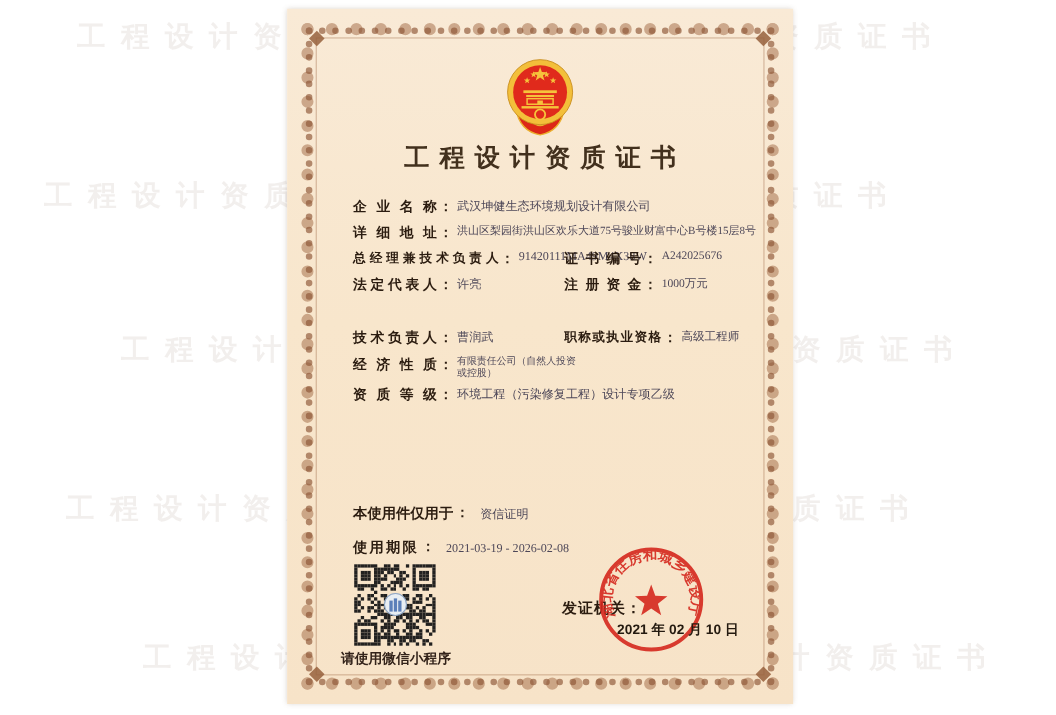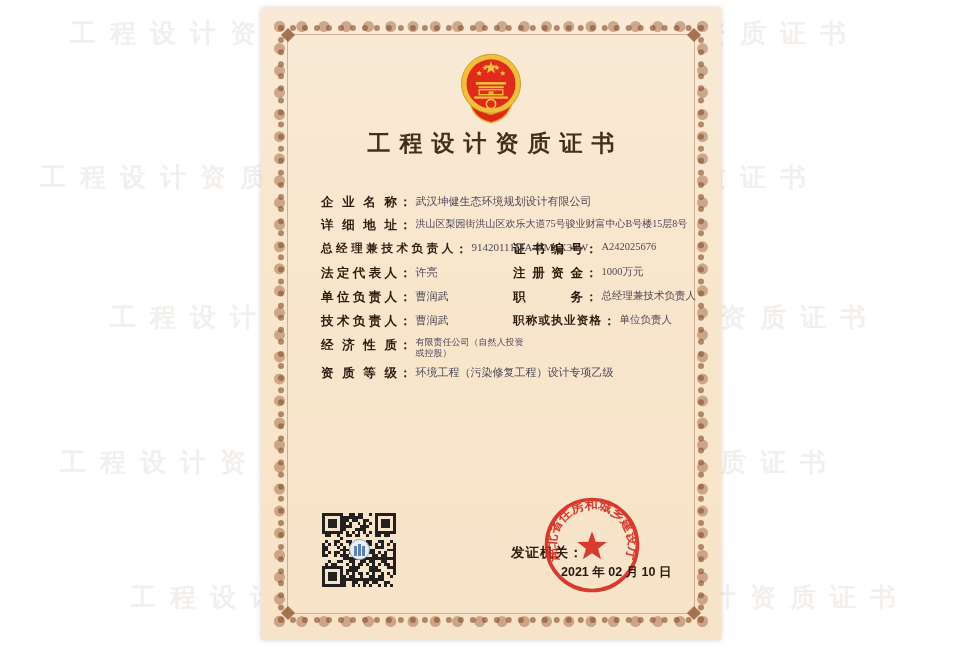--- a/index.html
+++ b/index.html
@@ -22,21 +22,21 @@
   .corner{position:absolute;width:10px;height:10px;background:#96603c;transform:rotate(45deg);opacity:.85;}
   .corner.tl{left:22px;top:22px;} .corner.tr{right:22px;top:22px;}
   .corner.bl{left:22px;bottom:22px;} .corner.br{right:22px;bottom:22px;}
 
   .emblem{position:absolute;left:187px;top:42px;width:86px;height:76px;}
 
   .title{position:absolute;left:0;top:120px;width:100%;text-align:center;
          font-size:23px;font-weight:bold;color:#42301d;letter-spacing:9px;text-indent:9px;}
 
   
-  .fields{position:absolute;left:60px;top:186px;width:372px;height:210px;}
+  .fields{position:absolute;left:60px;top:172px;width:372px;height:210px;}
   .row{position:absolute;left:0;white-space:nowrap;height:20px;}
   .r1{top:0;} .r2{top:23px;} .r3{top:47px;} .r4{top:71px;} .r5{top:95px;}
   .r6{top:119px;} .r7{top:143px;} .r8{top:171px;}
   .lbl{display:inline-block;width:76px;font-weight:bold;font-size:12.5px;color:#2b1c10;
        text-align:justify;text-align-last:justify;vertical-align:top;}
   .lbl.wcode{width:132px;font-size:11.5px;letter-spacing:-.3px;}
   .colon{font-weight:bold;color:#2b1c10;font-size:12.5px;margin:0 4px 0 2px;vertical-align:top;}
   .val{font-family:"Liberation Serif","DejaVu Serif",serif;font-size:11px;color:#4d4758;vertical-align:top;}
   .val.small{font-size:10px;margin-top:40px;}
   .val.wrap{display:inline-block;width:110px;font-size:9px;line-height:11px;white-space:normal;}
@@ -128,40 +128,40 @@
         <div class="rf">
           <span class="lbl">证书编号</span><span class="colon">：</span><span class="val">A242025676</span>
         </div>
       </div>
       <div class="row r4">
         <span class="lbl">法定代表人</span><span class="colon">：</span><span class="val">许亮</span>
         <div class="rf">
           <span class="lbl">注册资金</span><span class="colon">：</span><span class="val">1000万元</span>
         </div>
       </div>
-      <div class="row r5">
-        <span class="lbl">单位负责人</span><span class="colon">：</span><span class="val">曹润武</span>
-        <div class="rf">
-          <span class="lbl">职务</span><span class="colon">：</span><span class="val">总经理兼技术负责人</span>
-        </div>
-      </div>
       <div class="row r6">
         <span class="lbl">技术负责人</span><span class="colon">：</span><span class="val">曹润武</span>
         <div class="rf">
-          <span class="lbl w7">职称或执业资格</span><span class="colon">：</span><span class="val">单位负责人</span>
+          <span class="lbl w7">职称或执业资格</span><span class="colon">：</span><span class="val">高级工程师</span>
         </div>
       </div>
       <div class="row r7">
         <span class="lbl">经济性质</span><span class="colon">：</span><span class="val wrap">有限责任公司（自然人投资或控股）</span>
       </div>
       <div class="row r8">
         <span class="lbl">资质等级</span><span class="colon">：</span><span class="val">环境工程（污染修复工程）设计专项乙级</span>
       </div>
     </div>
 
+    <div class="usage">
+      <span class="blabel">本使用件仅用于</span><span class="colon">：</span><span class="bval">资信证明</span>
+    </div>
+    <div class="period">
+      <span class="blabel">使用期限</span><span class="colon">：</span><span class="bval">2021-03-19 - 2026-02-08</span>
+    </div>
 
     <div class="qr">
         <span class="m"></span>
         <span class="m"></span>
         <span class="m"></span>
         <span class="m"></span>
         <span class="m"></span>
         <span class="m"></span>
         <span class="m"></span>
         <span class="w"></span>
@@ -781,20 +781,21 @@
         <span class="m"></span>
         <span class="w"></span>
         <span class="m"></span>
         <span class="w"></span>
       </div>
     <div class="qr-logo">
         <i></i>
         <i class="mid"></i>
         <i></i>
       </div>
+    <div class="qr-cap cap1">请使用微信小程序</div>
 
     <div class="issuer">发证机关：</div>
     <svg class="seal" viewBox="0 0 110 110">
       <circle cx="55" cy="55" r="50" fill="none" stroke="#d5281e" stroke-width="4"></circle>
       <polygon fill="#d5281e" points="55,40 59.1,51.3 71.2,51.7 61.7,59.2 65,70.8 55,64 45,70.8 48.3,59.2 38.8,51.7 50.9,51.3"></polygon>
       <defs>
           <path id="sealArc" d="M18.7,71.9 A40,40 0 1 1 91.3,71.9" fill="none"></path>
         </defs>
       <text fill="#d5281e" font-size="13.5" font-weight="bold" font-family="'Liberation Sans','DejaVu Sans',sans-serif">
         <textPath href="#sealArc" startOffset="0" textLength="158" lengthAdjust="spacingAndGlyphs">湖北省住房和城乡建设厅</textPath>

